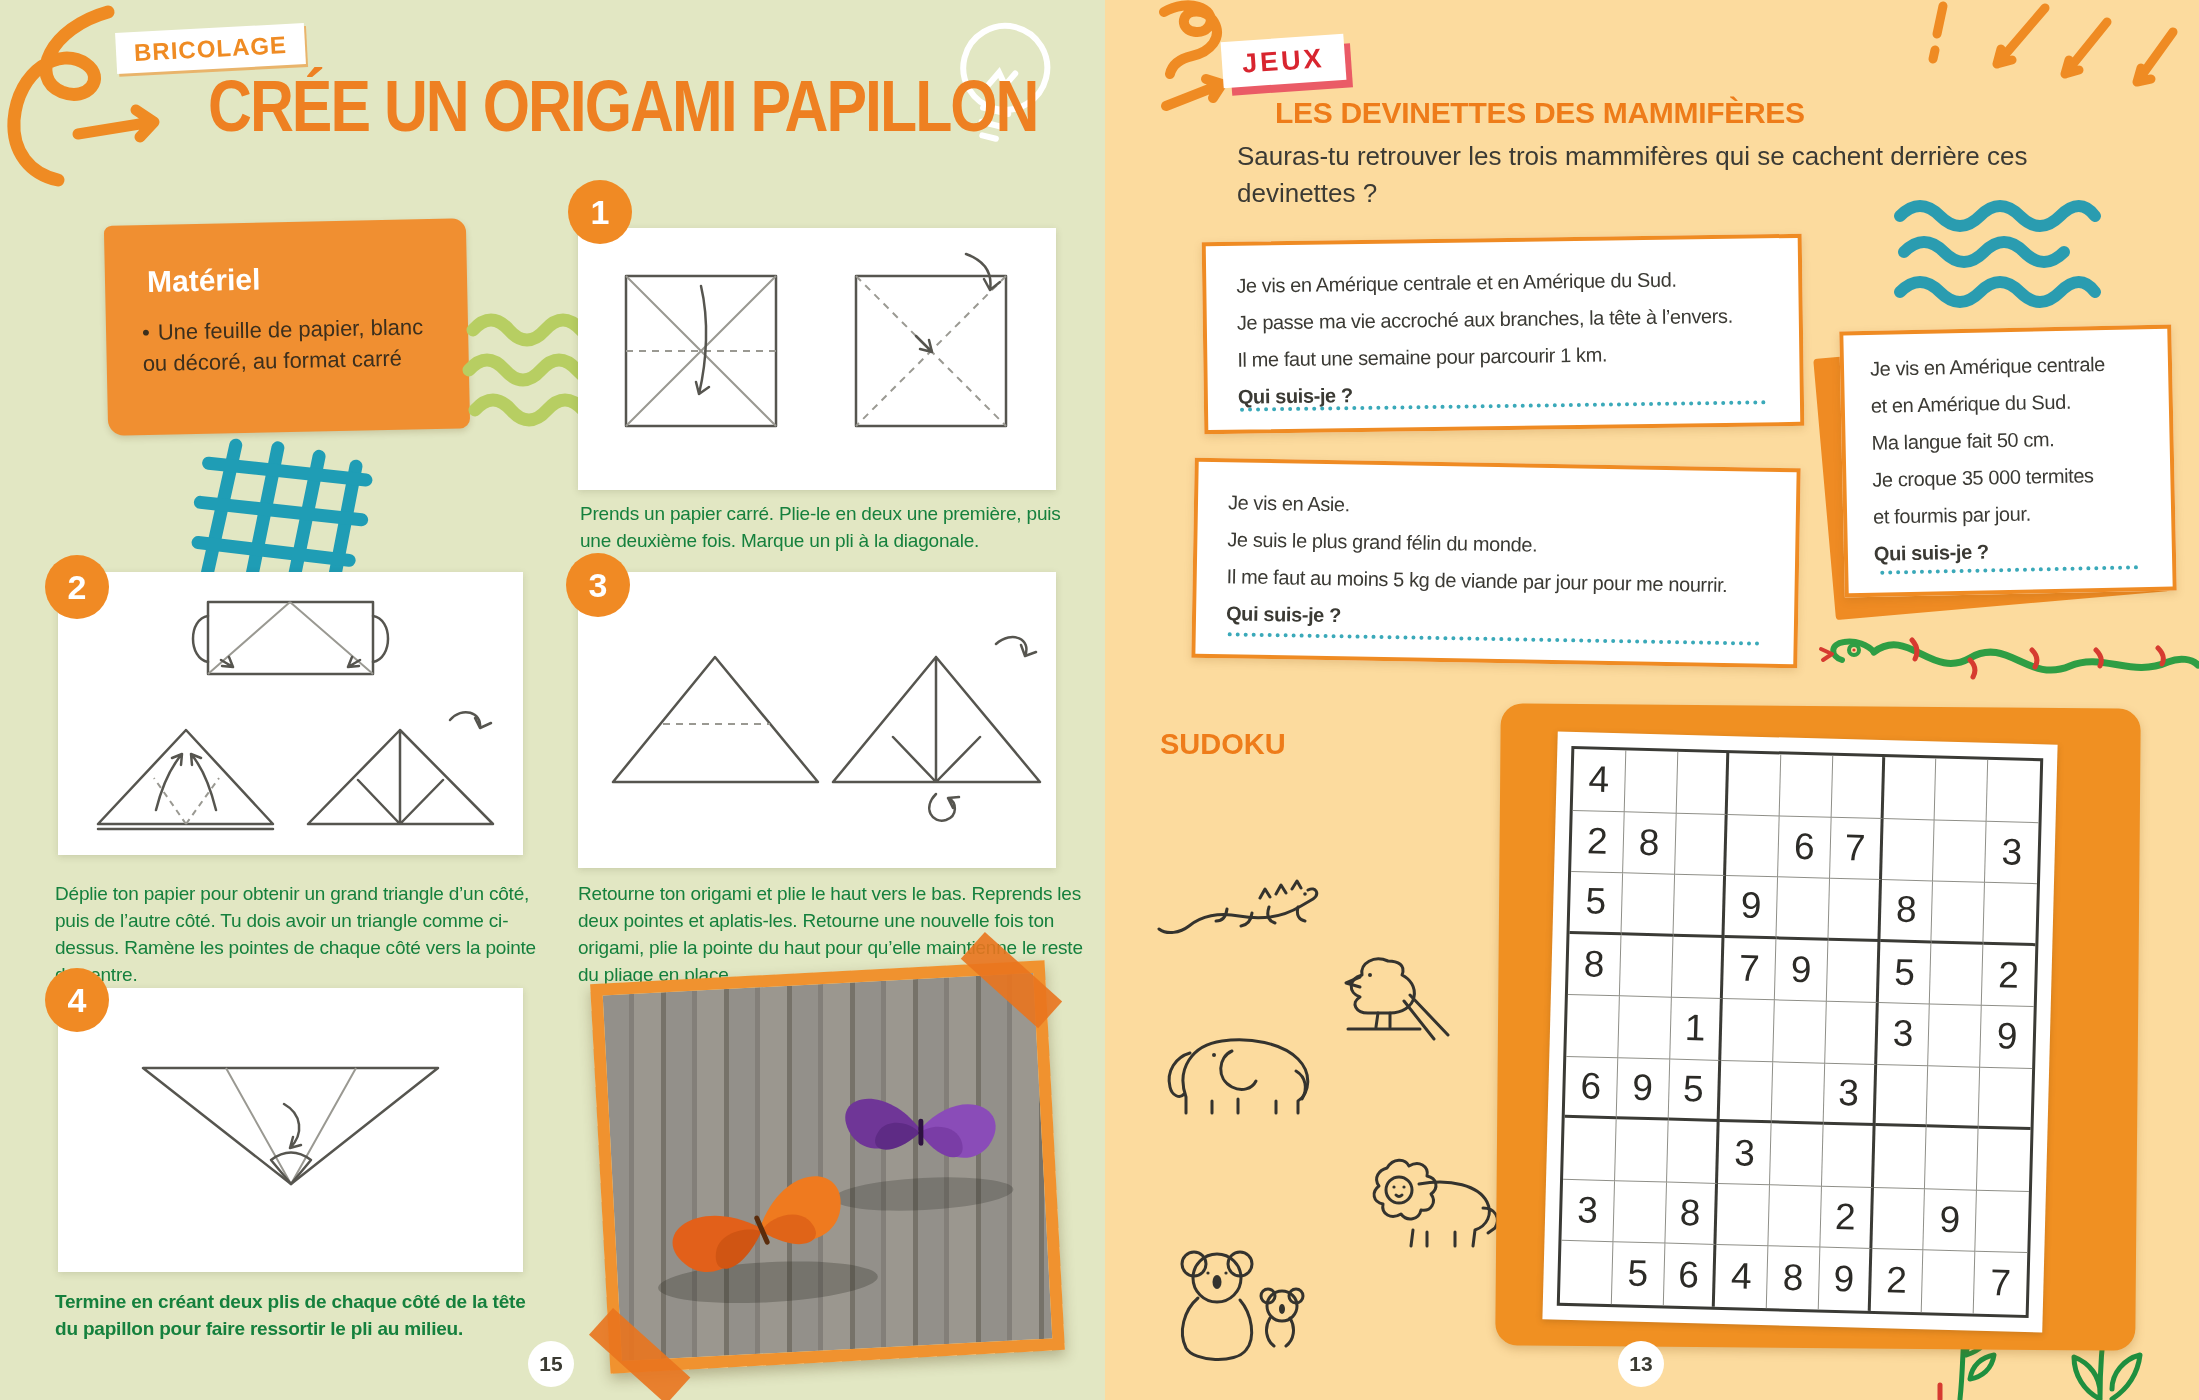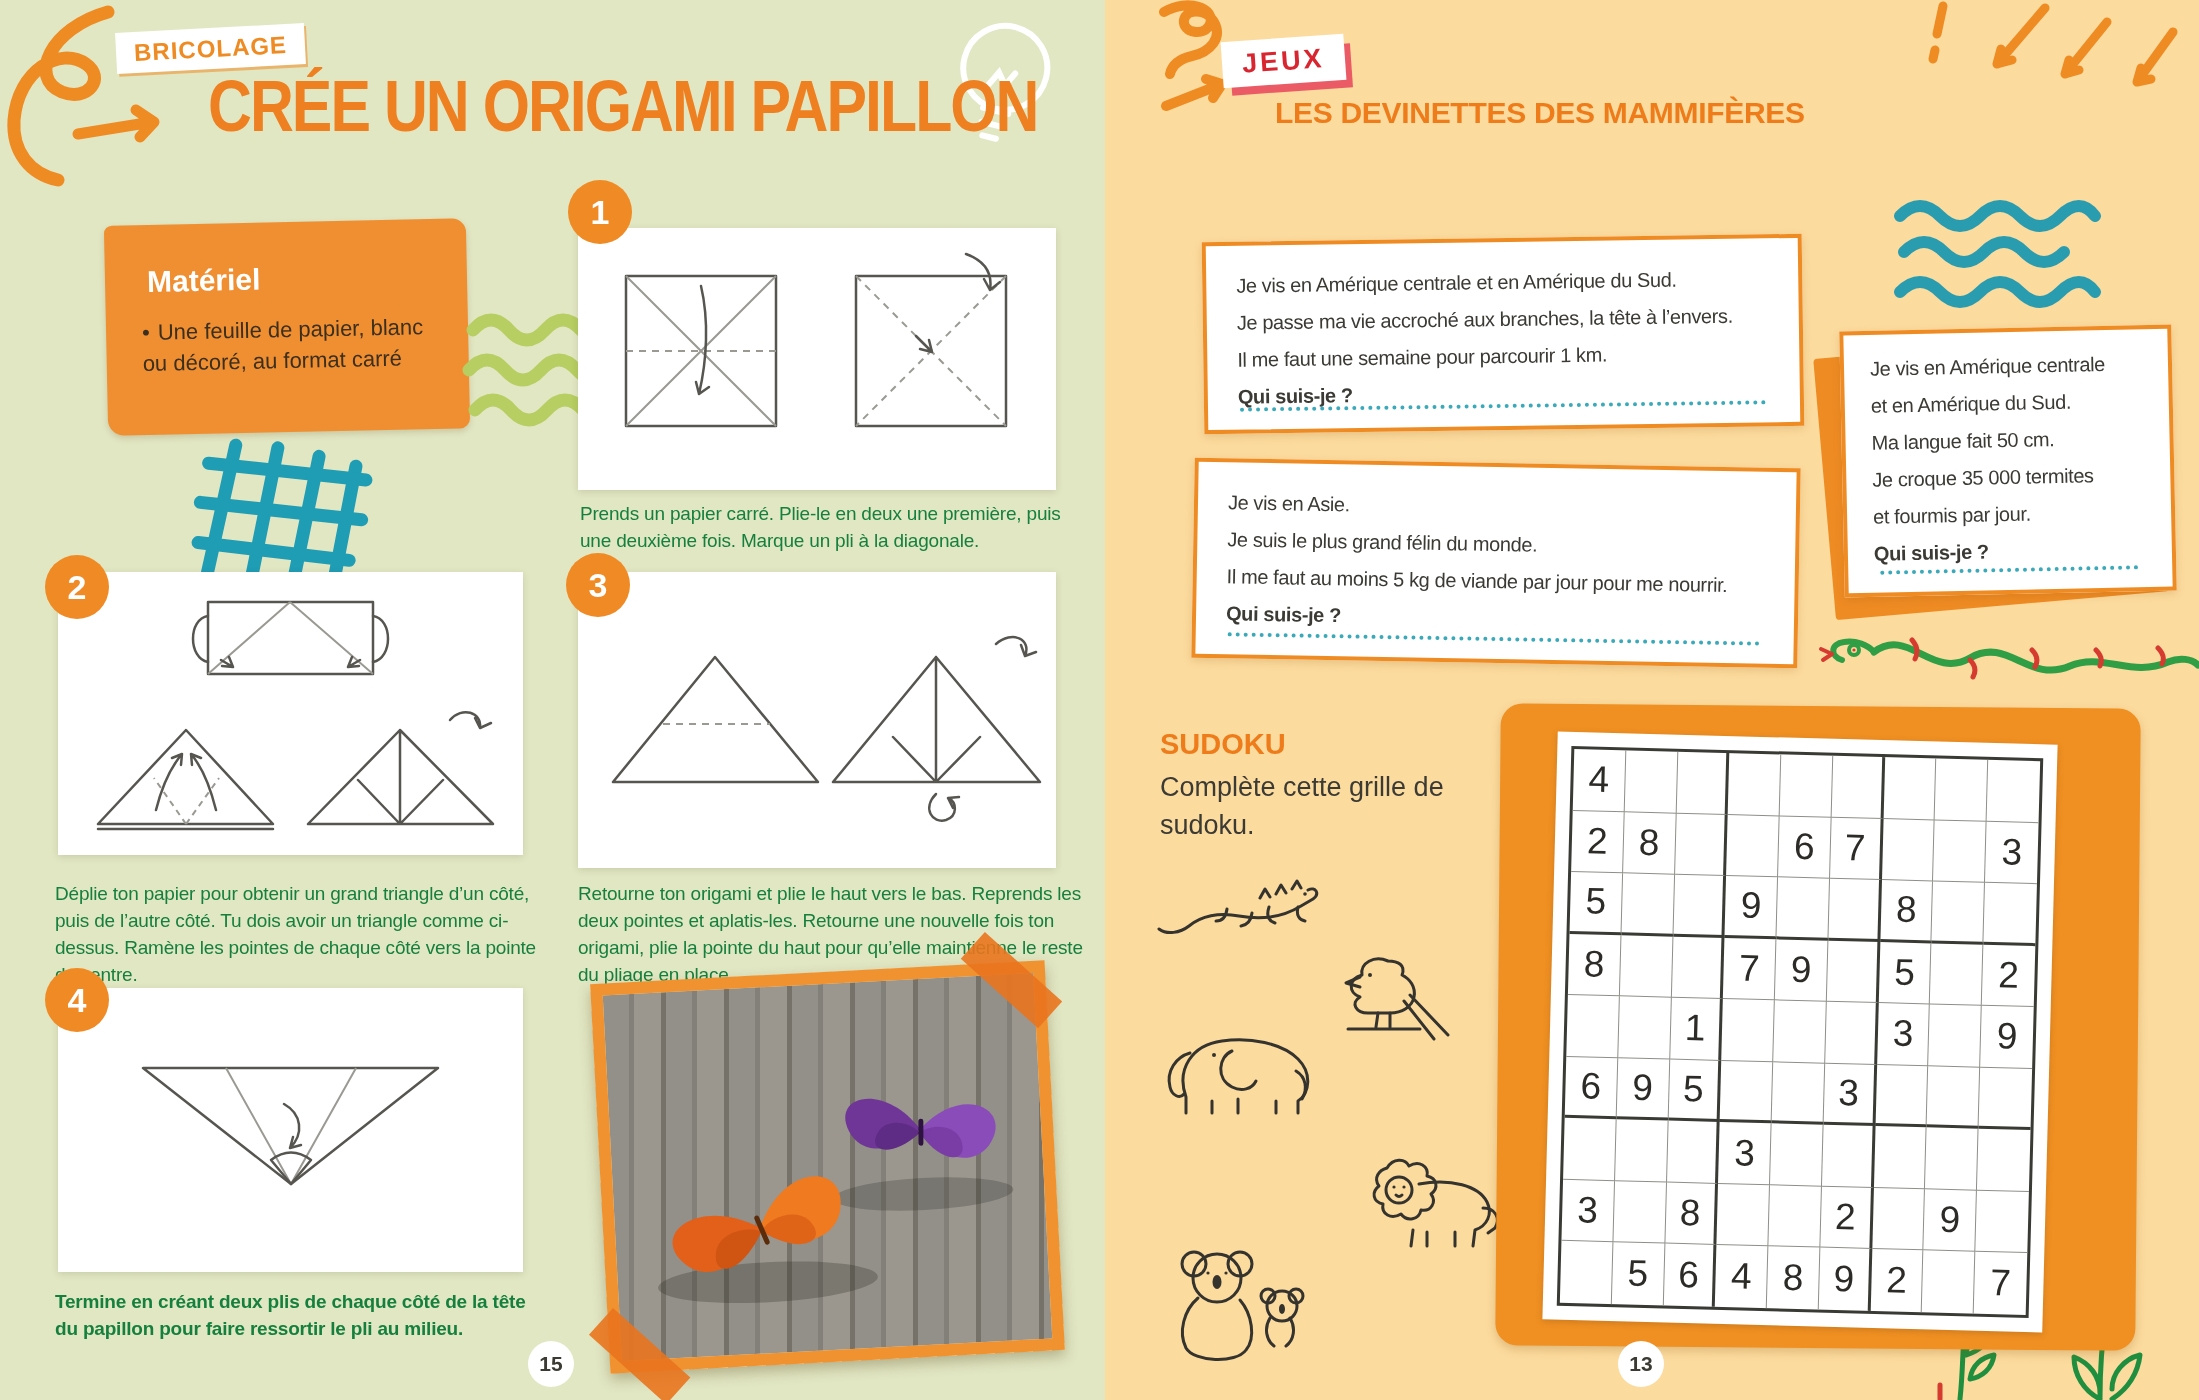--- a/index.html
+++ b/index.html
@@ -216,20 +216,21 @@
 
     <svg class="doodle" style="left:15px;top:0;width:130px;height:125px;" viewBox="0 0 130 125">
       <g stroke="#ef8b23" stroke-width="10" fill="none" stroke-linecap="round" stroke-linejoin="round">
         <path d="M44,12 c24,-14 52,-4 46,12 c-5,13 -28,9 -26,-4 c2,-11 22,-12 30,2 c9,16 -4,30 -22,34 c-13,3 -20,9 -22,18"></path>
         <path d="M46,106 l56,-22 m-16,-5 l16,5 l-9,14"></path>
       </g>
     </svg>
 
     <div class="jeux-badge">JEUX</div>
     <div class="devinettes-title">LES DEVINETTES DES MAMMIFÈRES</div>
+    <div class="devinettes-intro">Sauras-tu retrouver les trois mammifères qui se cachent derrière ces devinettes ?</div>
 
     <div class="riddle-card card1">
       <div class="lines">
         <div>Je vis en Amérique centrale et en Amérique du Sud.</div>
         <div>Je passe ma vie accroché aux branches, la tête à l’envers.</div>
         <div>Il me faut une semaine pour parcourir 1 km.</div>
         <div class="riddle-q">Qui suis-je ?</div>
       </div>
       <div class="answer-line"></div>
     </div>
@@ -279,21 +280,20 @@
         <path d="M22,62 c-12,-4 -12,-16 2,-18 c12,-2 24,3 30,10" stroke="#2f9e44" stroke-width="6"></path>
         <circle cx="34" cy="52" r="5" stroke="#2f9e44" stroke-width="4"></circle>
         <circle cx="34" cy="52" r="1.6" fill="#d63b30"></circle>
         <path d="M12,56 l-11,-5 m11,5 l-9,6" stroke="#d63b30" stroke-width="4"></path>
         <path d="M54,54 c34,-26 58,28 96,6 c38,-22 58,26 100,8 c32,-14 62,12 98,-4 c12,-5 24,-3 30,3" stroke="#2f9e44" stroke-width="7"></path>
         <path d="M92,42 q8,9 3,19 M150,62 q8,8 3,17 M212,52 q8,8 3,17 M276,52 q8,8 4,16 M338,50 q8,8 4,16" stroke="#d63b30" stroke-width="5"></path>
       </g>
     </svg>
 
     <div class="sudoku-title">SUDOKU</div>
-    <div class="sudoku-instruction">Complète cette grille de sudoku.</div>
 
     <div class="sudoku-block"></div>
     <div class="sudoku-card">
       <div class="sudoku-grid">
           <div class="sudoku-cell">4</div>
           <div class="sudoku-cell"></div>
           <div class="sudoku-cell tr"></div>
           <div class="sudoku-cell"></div>
           <div class="sudoku-cell"></div>
           <div class="sudoku-cell tr"></div>

